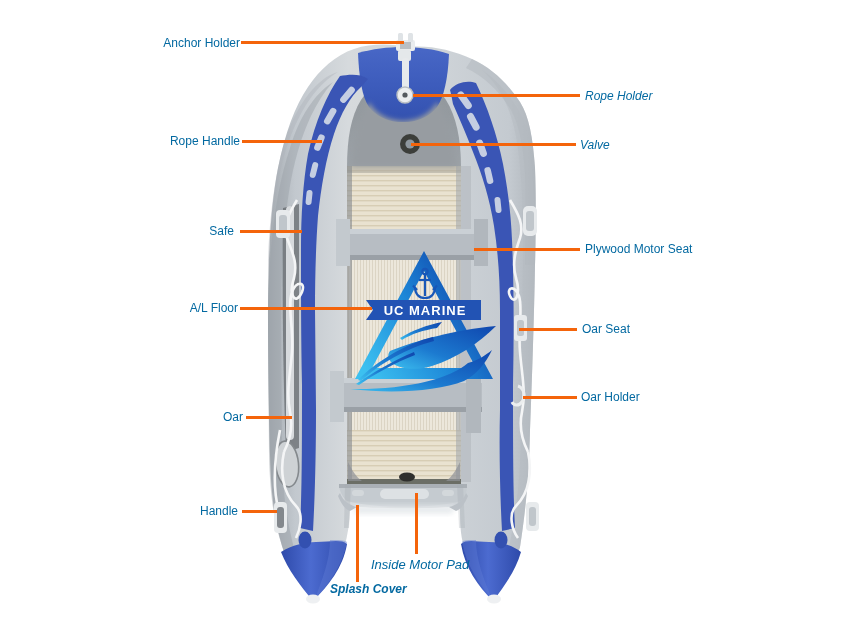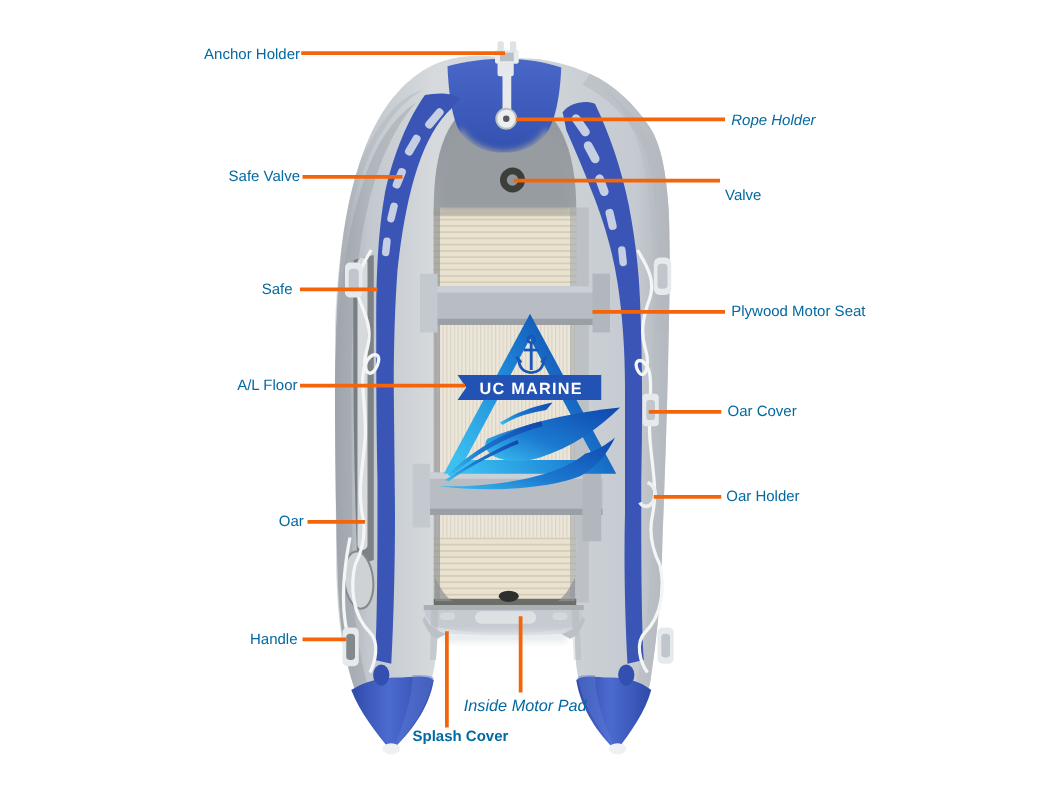--- a/index.html
+++ b/index.html
@@ -267,37 +267,37 @@
   <path fill="url(#swooshG)" d="M 433,337 C 405,344 377,361 358,380 L 361,381 C 379,364 407,348 434,341 Z"></path>
   <path fill="url(#swooshG)" d="M 414,352 C 394,360 371,374 356,384 L 359,385 C 373,375 396,362 415,355 Z"></path>
 
   <path fill="url(#swooshG)" d="M 350,389 C 394,394 438,391 464,381 C 476,375 486,363 492,350 C 486,355 477,361 468,363 C 450,379 406,390 350,389 Z"></path>
 </g>
 
 </svg>
 
 <div class="lbl" style="right:610px;top:36px;">Anchor Holder</div>
 <div class="hline" style="left:241px;top:41px;width:163px;"></div>
-<div class="lbl" style="right:610px;top:134px;">Safe Valve</div>
+<div class="lbl" style="right:610px;top:134px;">Rope Handle</div>
 <div class="hline" style="left:242px;top:140px;width:80px;"></div>
 <div class="lbl" style="right:616px;top:224px;">Safe</div>
 <div class="hline" style="left:240px;top:230px;width:62px;"></div>
 <div class="lbl" style="right:612px;top:301px;text-align:center;">A/L Floor</div>
 <div class="hline" style="left:240px;top:307px;width:132px;"></div>
 <div class="lbl" style="right:607px;top:410px;">Oar</div>
 <div class="hline" style="left:246px;top:416px;width:46px;"></div>
 <div class="lbl" style="right:612px;top:504px;">Handle</div>
 <div class="hline" style="left:242px;top:510px;width:35px;"></div>
-<div class="lbl lblb" style="left:330px;top:582px;">Splash Cover</div>
+<div class="lbl lblb" style="left:330px;top:582px;font-style:italic;">Splash Cover</div>
 <div class="vline" style="left:356px;top:505px;height:77px;"></div>
 <div class="lbl" style="left:371px;top:558px;font-size:13px;font-style:italic;">Inside Motor Pad</div>
 <div class="vline" style="left:415px;top:493px;height:61px;"></div>
 <div class="lbl" style="left:585px;top:89px;font-style:italic;">Rope Holder</div>
 <div class="hline" style="left:413px;top:94px;width:167px;"></div>
-<div class="lbl" style="left:580px;top:149px;">Valve</div>
+<div class="lbl" style="left:580px;top:138px;font-style:italic;">Valve</div>
 <div class="hline" style="left:411px;top:143px;width:165px;"></div>
 <div class="lbl" style="left:585px;top:242px;">Plywood Motor Seat</div>
 <div class="hline" style="left:474px;top:248px;width:106px;"></div>
-<div class="lbl" style="left:582px;top:322px;">Oar Cover</div>
+<div class="lbl" style="left:582px;top:322px;">Oar Seat</div>
 <div class="hline" style="left:519px;top:328px;width:58px;"></div>
 <div class="lbl" style="left:581px;top:390px;">Oar Holder</div>
 <div class="hline" style="left:523px;top:396px;width:54px;"></div>
 </div>
 
 </body></html>

